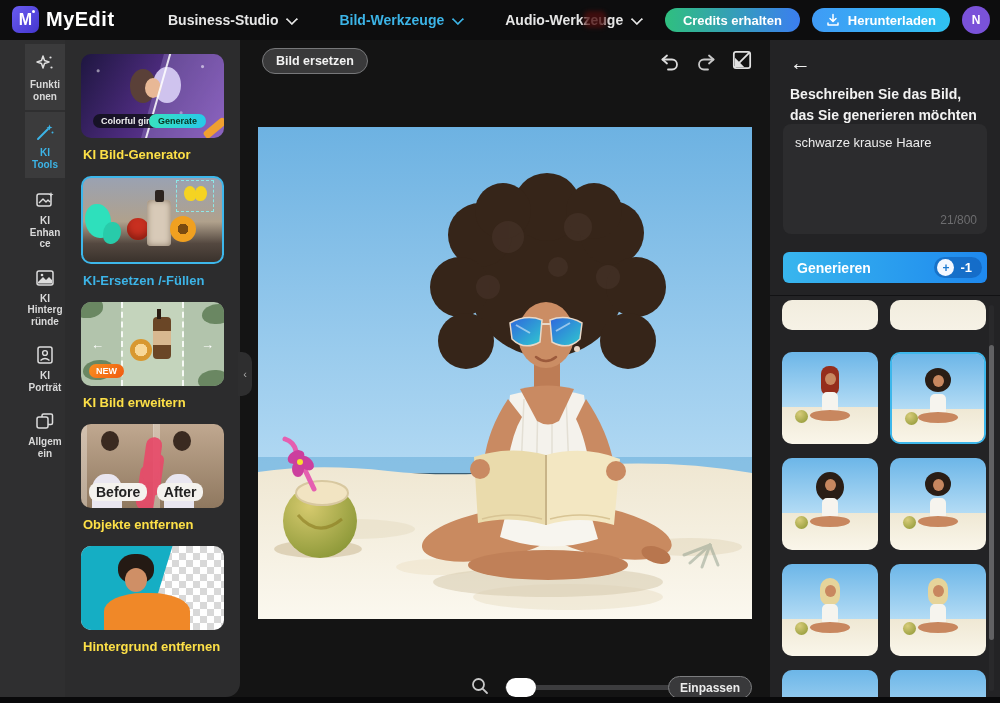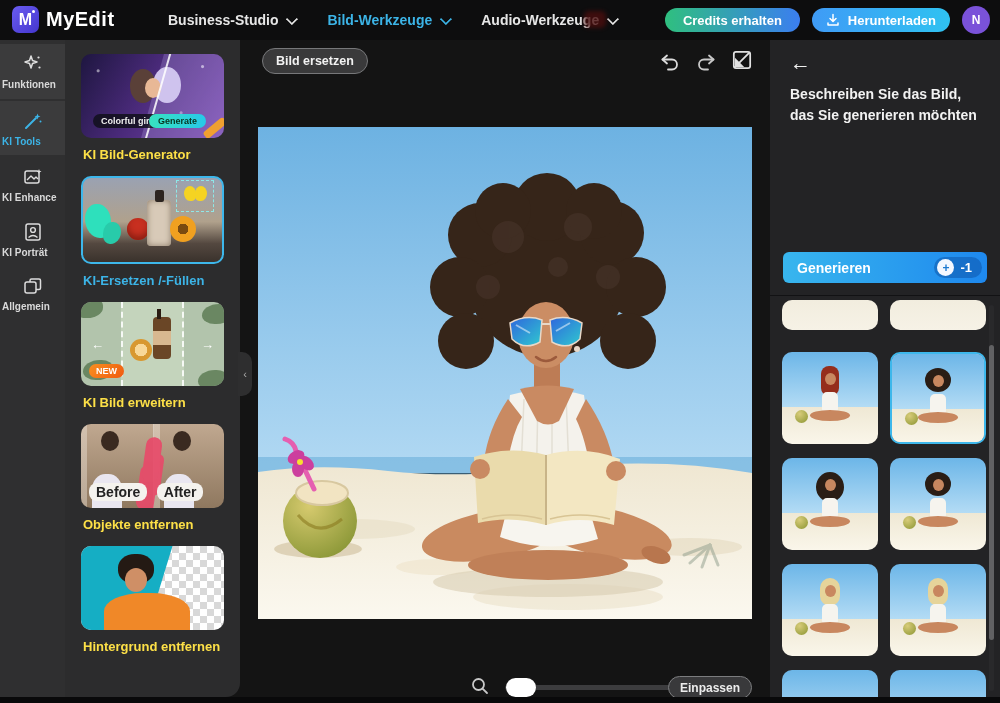--- a/index.html
+++ b/index.html
@@ -5,36 +5,36 @@
   html,body{margin:0;padding:0;background:#000;}
   #app{position:relative;width:1000px;height:703px;overflow:hidden;background:#141414;
        font-family:"Liberation Sans",sans-serif;color:#eee;-webkit-font-smoothing:antialiased;}
   
   .nav{position:absolute;left:0;top:0;right:0;height:40px;background:#0d0d0e;display:flex;align-items:center;z-index:8;}
   .logo-box{position:absolute;left:12px;top:6px;width:27px;height:27px;border-radius:7px;
             background:linear-gradient(135deg,#6a5cf0,#4436cf);display:flex;align-items:center;justify-content:center;}
   .logo-m{font-size:16px;font-weight:bold;color:#fff;line-height:1;}
   .logo-dot{position:absolute;right:4px;top:4px;width:3px;height:3px;border-radius:50%;background:#fff;}
   .logo-text{position:absolute;left:46px;top:8px;font-size:20px;font-weight:bold;letter-spacing:.5px;color:#fff;}
-  .menus{position:absolute;left:168px;top:0;height:40px;display:flex;align-items:center;gap:32px;}
+  .menus{position:absolute;left:168px;top:0;height:40px;display:flex;align-items:center;gap:44px;}
   .menu-item{display:flex;align-items:center;gap:8px;font-size:14px;font-weight:bold;color:#e6e6e6;cursor:pointer;}
   .menu-item.active{color:#3cb4e7;}
   .chev{width:7px;height:7px;border-right:2px solid currentColor;border-bottom:2px solid currentColor;
         transform:rotate(45deg) translateY(-2px);border-radius:1px;}
   .red-glow{position:absolute;left:584px;top:11px;width:22px;height:17px;border-radius:5px;background:#4a0e0e;filter:blur(2px);opacity:.8;}
   .nav-right{position:absolute;right:10px;top:0;height:40px;display:flex;align-items:center;gap:12px;}
   .btn-credits{height:24px;padding:0 18px;border-radius:13px;border:none;display:flex;align-items:center;
                background:linear-gradient(90deg,#2fbf7f,#3b7ef0);color:#fff;font-size:13px;font-weight:bold;cursor:pointer;}
   .btn-download{height:24px;padding:0 14px;border-radius:13px;border:none;display:flex;align-items:center;gap:8px;
                 background:linear-gradient(90deg,#3f9bf6,#2fc2f1);color:#fff;font-size:13px;font-weight:bold;cursor:pointer;}
   .avatar{width:28px;height:28px;border-radius:50%;background:#7a52d9;color:#fff;display:flex;align-items:center;
           justify-content:center;font-size:12px;font-weight:bold;cursor:pointer;}
   
   .rail{position:absolute;left:0;top:40px;width:65px;bottom:6px;background:#2f2f30;z-index:4;padding-top:4px;box-sizing:border-box;}
-  .ritem{padding:9px 2px 8px;text-align:left;cursor:pointer;}
+  .ritem{padding:9px 2px 8px;text-align:center;cursor:pointer;margin-left:25px;}
   .ritem.block{background:#3b3b3c;margin-bottom:2px;}
   .ritem .ric{display:block;margin:0 auto 4px;}
   .ritem .rlabel{font-size:10px;font-weight:bold;color:#d9d9d9;line-height:1.15;word-wrap:break-word;}
   .ritem.active .rlabel{color:#3cb4e7;}
   
   .toolpanel{position:absolute;left:65px;top:40px;width:175px;bottom:6px;background:#2c2c2d;z-index:4;
              border-radius:0 0 14px 0;padding:14px 16px;box-sizing:border-box;overflow:hidden;}
   .tool{margin-bottom:14px;cursor:pointer;}
   .thumb{position:relative;height:84px;border-radius:10px;overflow:hidden;background:#555;}
   .tool.selected .thumb{border:2px solid #3db7eb;}
@@ -220,20 +220,28 @@
     <div class="ritem">
       <svg class="ric" width="22" height="22" viewBox="0 0 22 22">
         <rect x="3" y="5" width="14" height="12" rx="2" fill="none" stroke="#ddd" stroke-width="1.5"></rect>
         <path d="M5 14 L9 10 L12 13 L14 11 L16 13" fill="none" stroke="#ddd" stroke-width="1.4" stroke-linejoin="round"></path>
         <path d="M17 3 L17.7 4.8 L19.5 5.5 L17.7 6.2 L17 8 L16.3 6.2 L14.5 5.5 L16.3 4.8 Z" fill="#ddd"></path>
       </svg>
       <div class="rlabel">KI Enhance</div>
     </div>
     <div class="ritem">
       <svg class="ric" width="22" height="22" viewBox="0 0 22 22">
+        <rect x="3" y="4" width="16" height="14" rx="2" fill="none" stroke="#ddd" stroke-width="1.5"></rect>
+        <path d="M4 15 L9 10 L12 13 L15 10 L18 13 L18 16.5 L4 16.5 Z" fill="#ddd"></path>
+        <circle cx="8" cy="8" r="1.3" fill="#ddd"></circle>
+      </svg>
+      <div class="rlabel">KI Hintergründe</div>
+    </div>
+    <div class="ritem">
+      <svg class="ric" width="22" height="22" viewBox="0 0 22 22">
         <rect x="4" y="3" width="14" height="16" rx="2" fill="none" stroke="#ddd" stroke-width="1.5"></rect>
         <circle cx="11" cy="9" r="2.4" fill="none" stroke="#ddd" stroke-width="1.4"></circle>
         <path d="M6.5 16.5 Q11 12.5 15.5 16.5" fill="none" stroke="#ddd" stroke-width="1.4"></path>
       </svg>
       <div class="rlabel">KI Porträt</div>
     </div>
     <div class="ritem">
       <svg class="ric" width="22" height="22" viewBox="0 0 22 22">
         <rect x="3" y="7" width="11" height="11" rx="2" fill="none" stroke="#ddd" stroke-width="1.5"></rect>
         <path d="M8 7 V5.5 A1.5 1.5 0 0 1 9.5 4 H17 A1.5 1.5 0 0 1 18.5 5.5 V13 A1.5 1.5 0 0 1 17 14.5 H14" fill="none" stroke="#ddd" stroke-width="1.5"></path>
@@ -450,20 +458,24 @@
     <div class="slider-track"></div>
     <div class="slider-thumb"></div>
     <button class="btn-fit">Einpassen</button>
   </div>
 
   <div class="rpanel">
     <div class="back">
       <span>←</span>
     </div>
     <div class="rhead">Beschreiben Sie das Bild, das Sie generieren möchten</div>
+    <div class="prompt-wrap">
+      <textarea class="prompt" style="">schwarze krause Haare</textarea>
+      <div class="counter">21/800</div>
+    </div>
     <button class="btn-generate">
       <span class="gen-label">Generieren</span>
       <span class="cost-badge">
         <span class="coin">+</span>
         <span class="cost">-1</span>
       </span>
     </button>
     <div class="rdivider"></div>
     <div class="grid" id="grid">
         <div class="gcell v-sand crop-bottom" style="left: 0px; top: 0px; height: 30px;">

